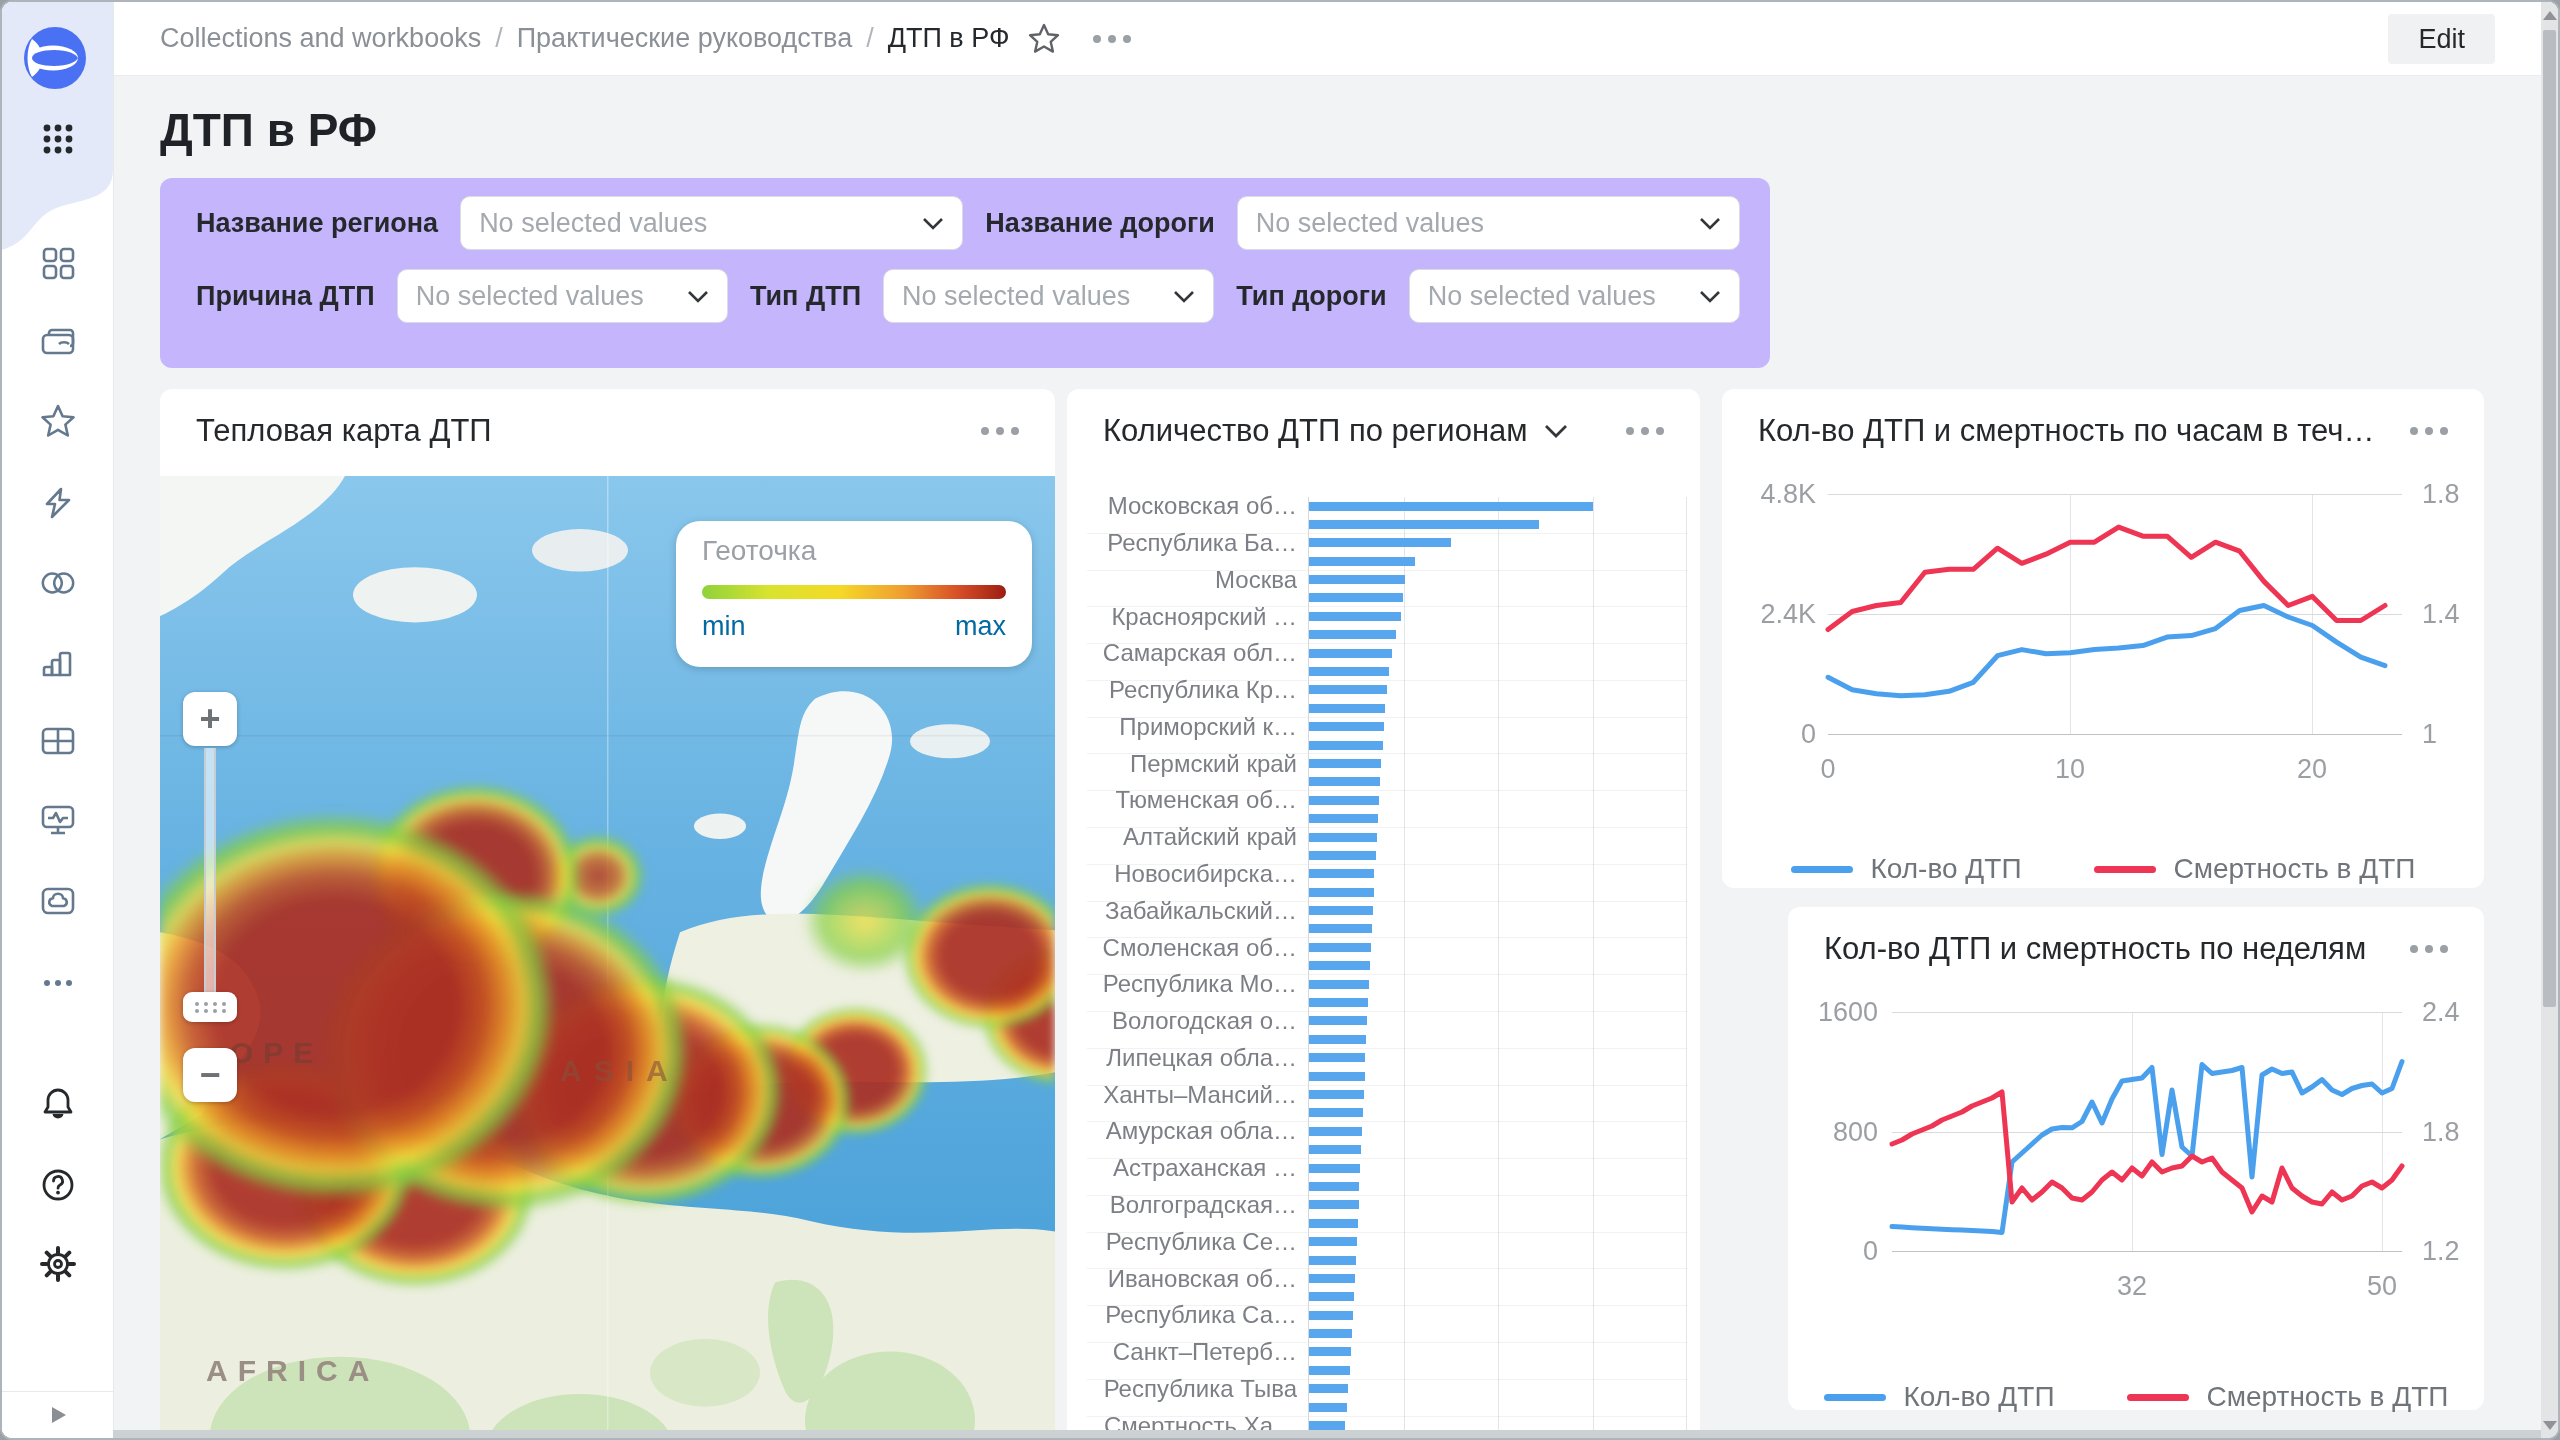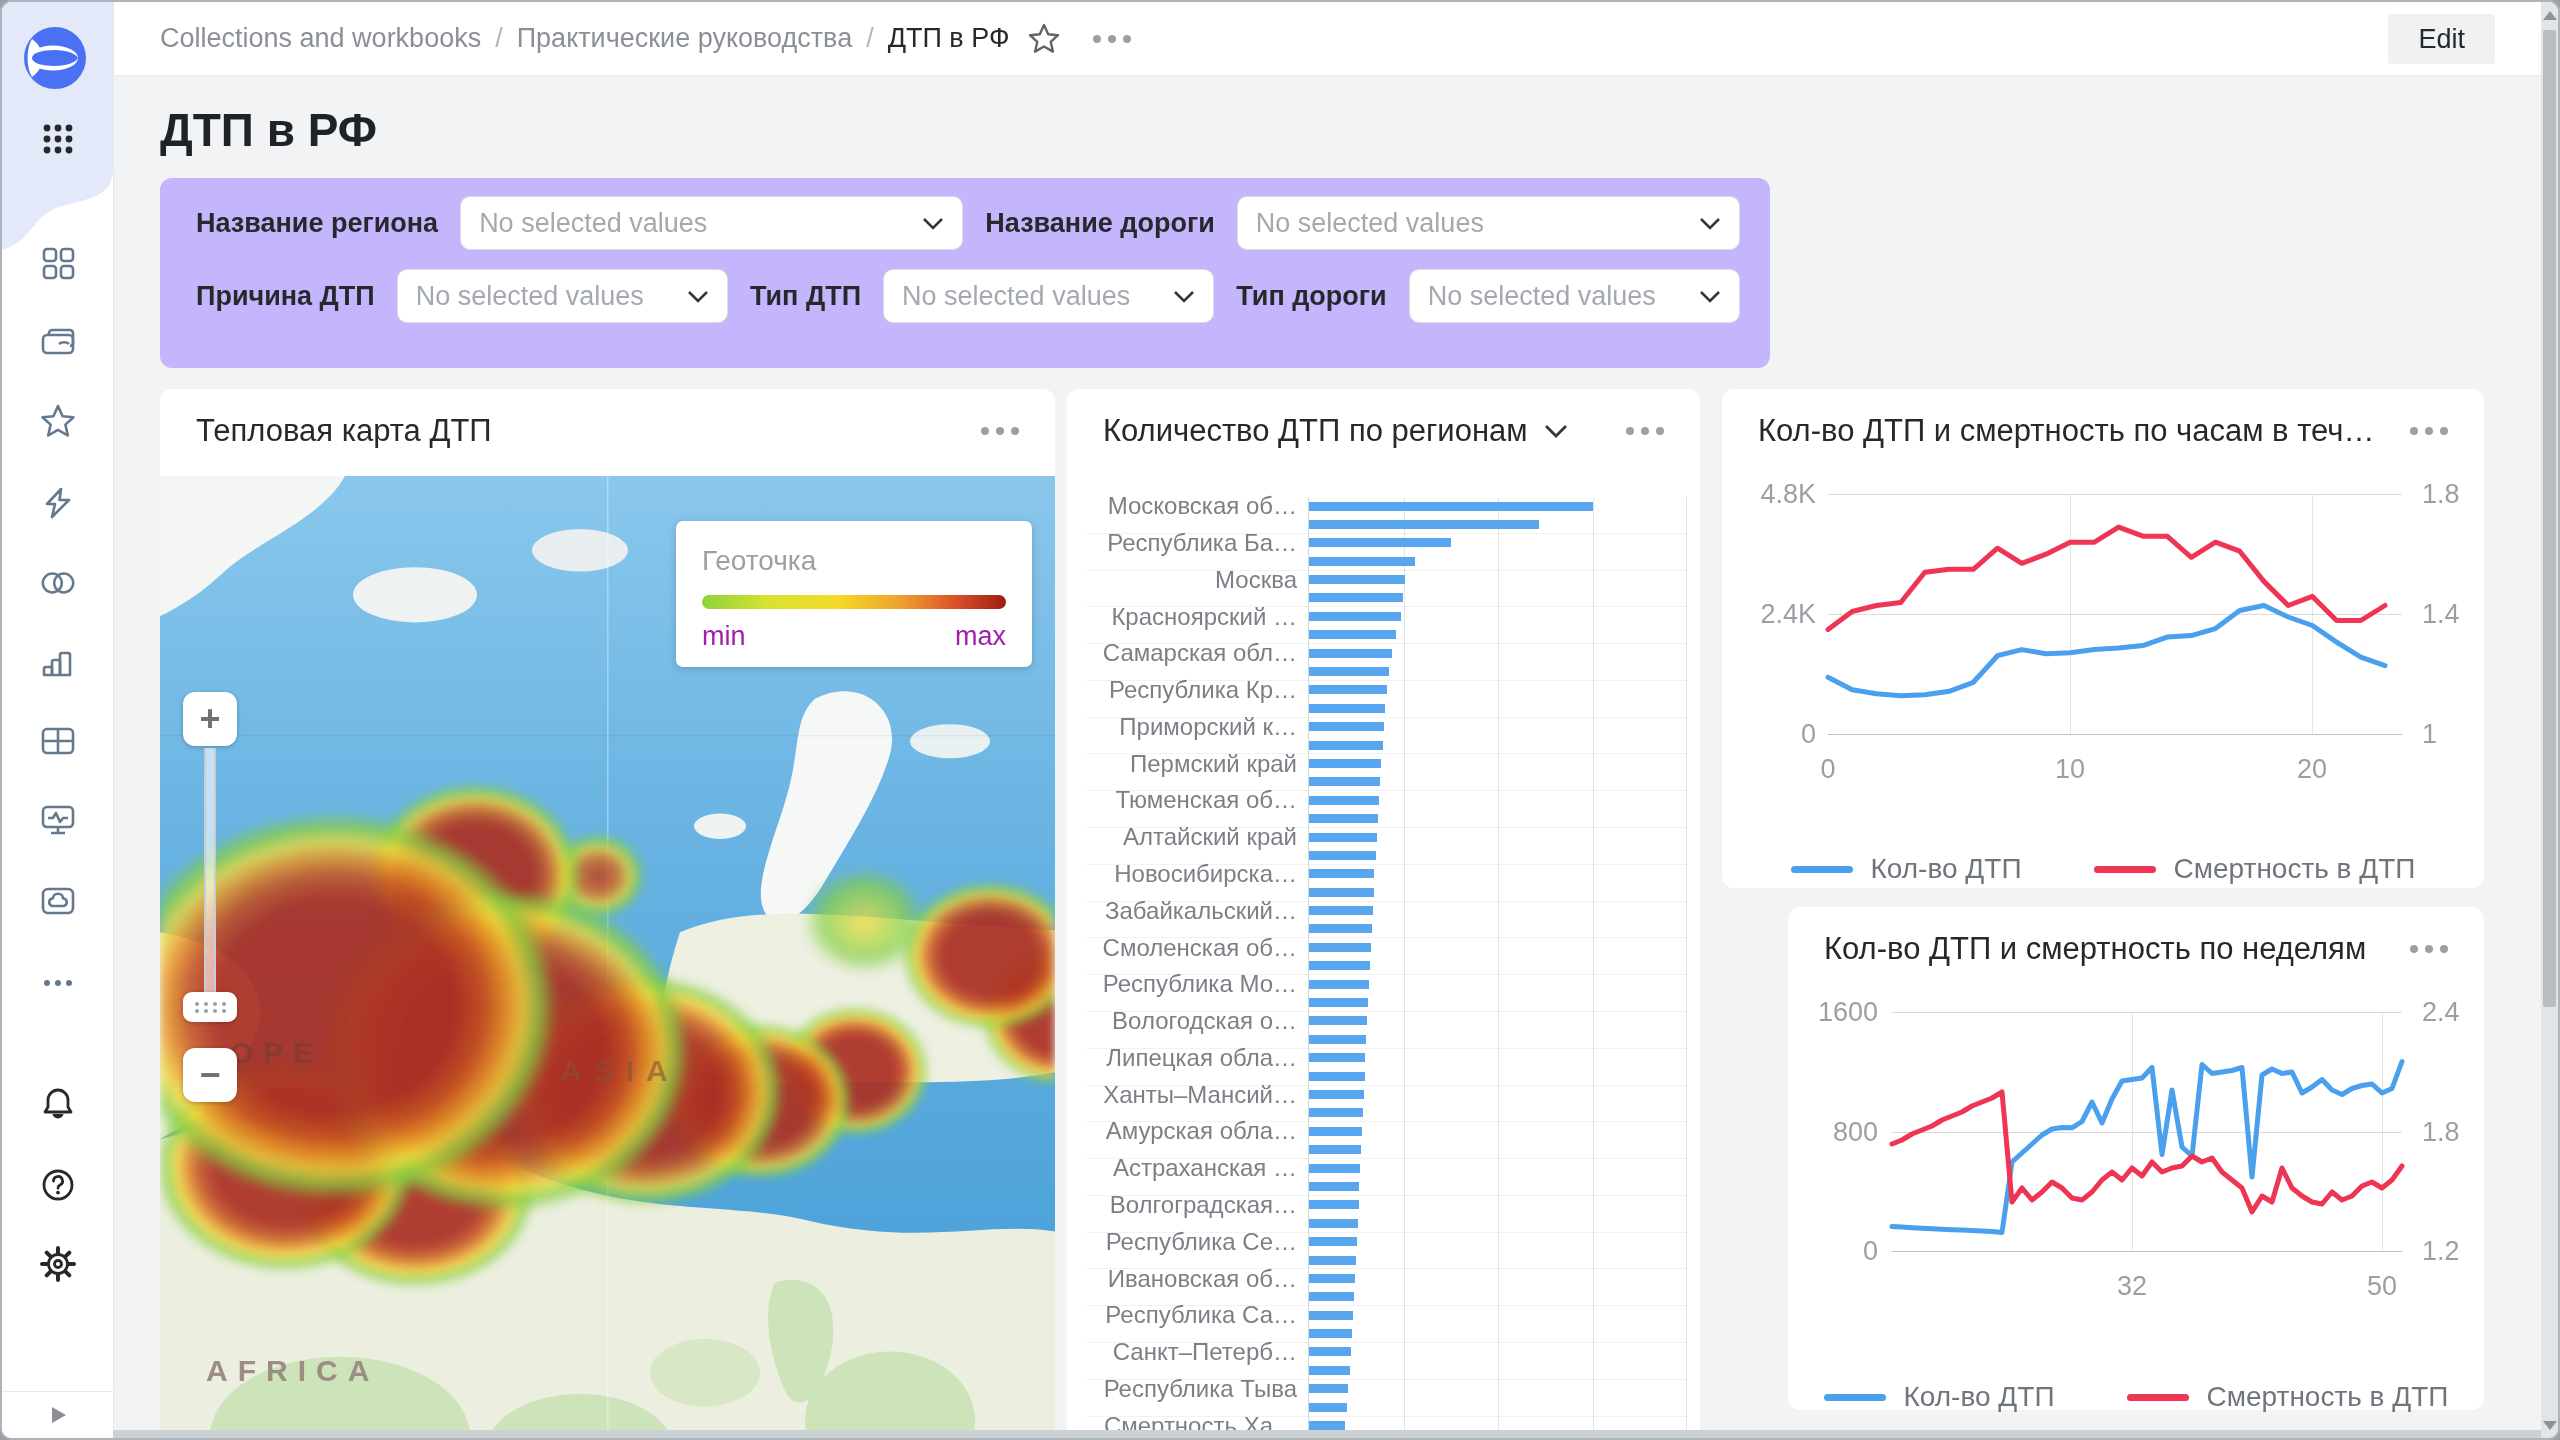--- a/index.html
+++ b/index.html
@@ -33,24 +33,24 @@
   .panel{position:absolute;background:#fff;border-radius:12px;}
   .panel-title-row{position:absolute;left:36px;right:30px;top:24px;display:flex;align-items:center;}
   .panel-title{font-size:31px;font-weight:500;color:#26292c;white-space:nowrap;overflow:hidden;text-overflow:ellipsis;}
   .dots-menu{margin-left:auto;display:flex;gap:7px;cursor:pointer;padding:6px;}
   .dots-menu i{width:8px;height:8px;border-radius:50%;background:#9aa0a5;}
   
   .map-panel{left:47px;top:314px;width:895px;height:1120px;overflow:hidden;}
   .map{position:absolute;left:0;right:0;top:87px;bottom:-60px;overflow:hidden;}
   .heat{position:absolute;inset:0;filter:blur(5px);}
   .map-label{position:absolute;font-size:30px;font-weight:700;}
-  .legend-card{position:absolute;left:516px;top:45px;width:356px;height:146px;background:#fff;border-radius:7px;box-shadow:0 2px 8px rgba(0,0,0,.18);padding:24px 26px;box-sizing:border-box;}
+  .legend-card{position:absolute;left:516px;top:45px;width:356px;height:146px;background:#fff;border-radius:24px;box-shadow:0 2px 8px rgba(0,0,0,.18);padding:14px 26px;box-sizing:border-box;}
   .legend-title{font-size:28px;color:#9aa0a6;}
   .legend-grad{margin-top:18px;height:14px;border-radius:7px;background:linear-gradient(90deg,#8fd23a 0%,#d8e32f 22%,#f5d928 45%,#ef9f30 66%,#d84f28 84%,#9c1d13 100%);}
-  .legend-minmax{margin-top:12px;display:flex;justify-content:space-between;font-size:27px;color:#a21caf;}
+  .legend-minmax{margin-top:12px;display:flex;justify-content:space-between;font-size:27px;color:#0369a1;}
   .zoom-btn{position:absolute;left:23px;width:54px;height:54px;background:#fff;border-radius:12px;box-shadow:0 1px 4px rgba(0,0,0,.25);display:flex;align-items:center;justify-content:center;font-size:36px;font-weight:700;color:#6e7275;cursor:pointer;}
   .zoom-track{position:absolute;left:44px;width:8px;top:272px;height:246px;border-left:2px solid #c9cdd1;border-right:2px solid #c9cdd1;background:rgba(255,255,255,.6);}
   .zoom-handle{position:absolute;left:23px;top:516px;width:54px;height:30px;background:#fff;border-radius:9px;box-shadow:0 1px 4px rgba(0,0,0,.25);display:flex;align-items:center;justify-content:center;gap:5px;cursor:grab;}
   .zoom-handle i{width:4px;height:4px;border-radius:50%;background:#9aa0a6;box-shadow:0 7px 0 #9aa0a6;margin-top:-7px;}
   
   .bars-panel{left:954px;top:314px;width:633px;height:1120px;overflow:hidden;}
   .bar-rows{position:absolute;left:20px;right:13px;top:108px;}
   .bar-row{display:flex;align-items:center;height:18.4px;}
   .bar-row.sep{box-shadow:inset 0 -1px 0 rgba(0,0,0,.05);}
   .bar-label{width:210px;font-size:24px;color:#7d7f86;text-align:right;white-space:nowrap;overflow:hidden;flex:none;}

